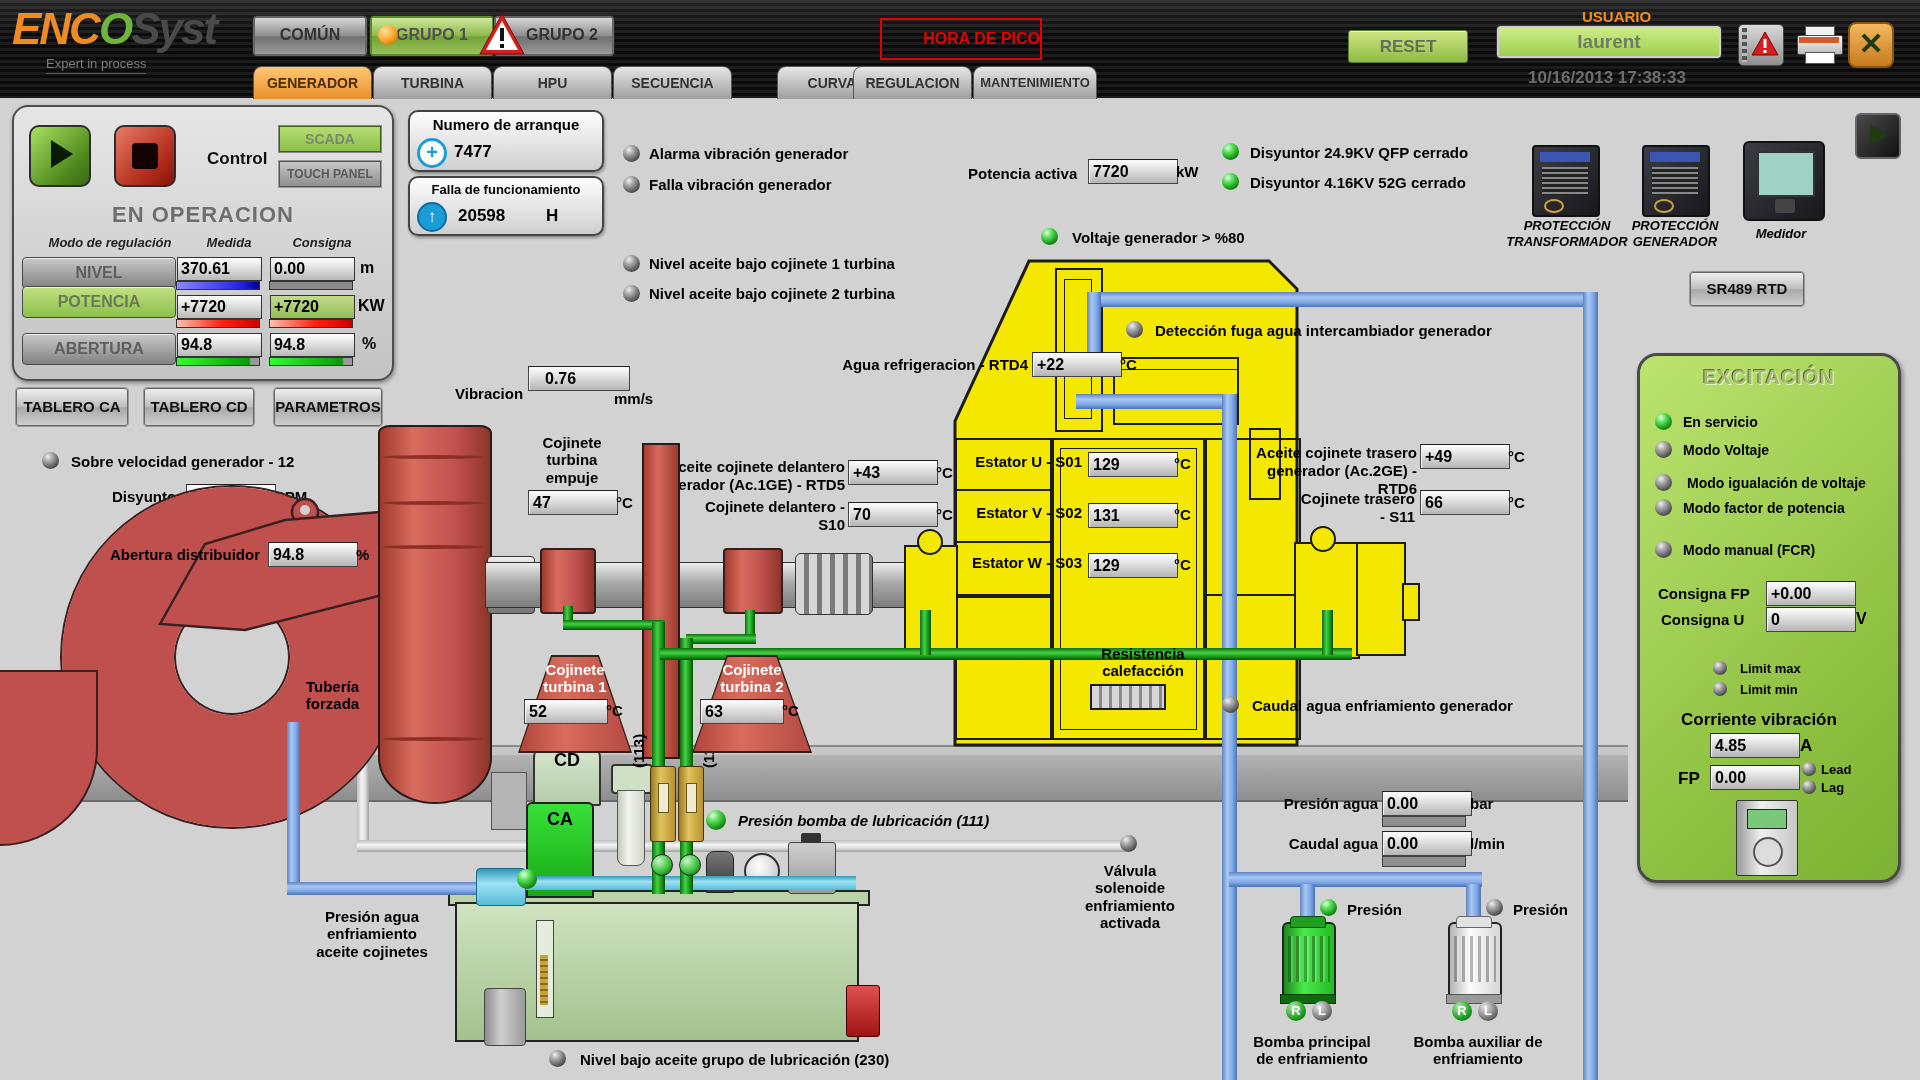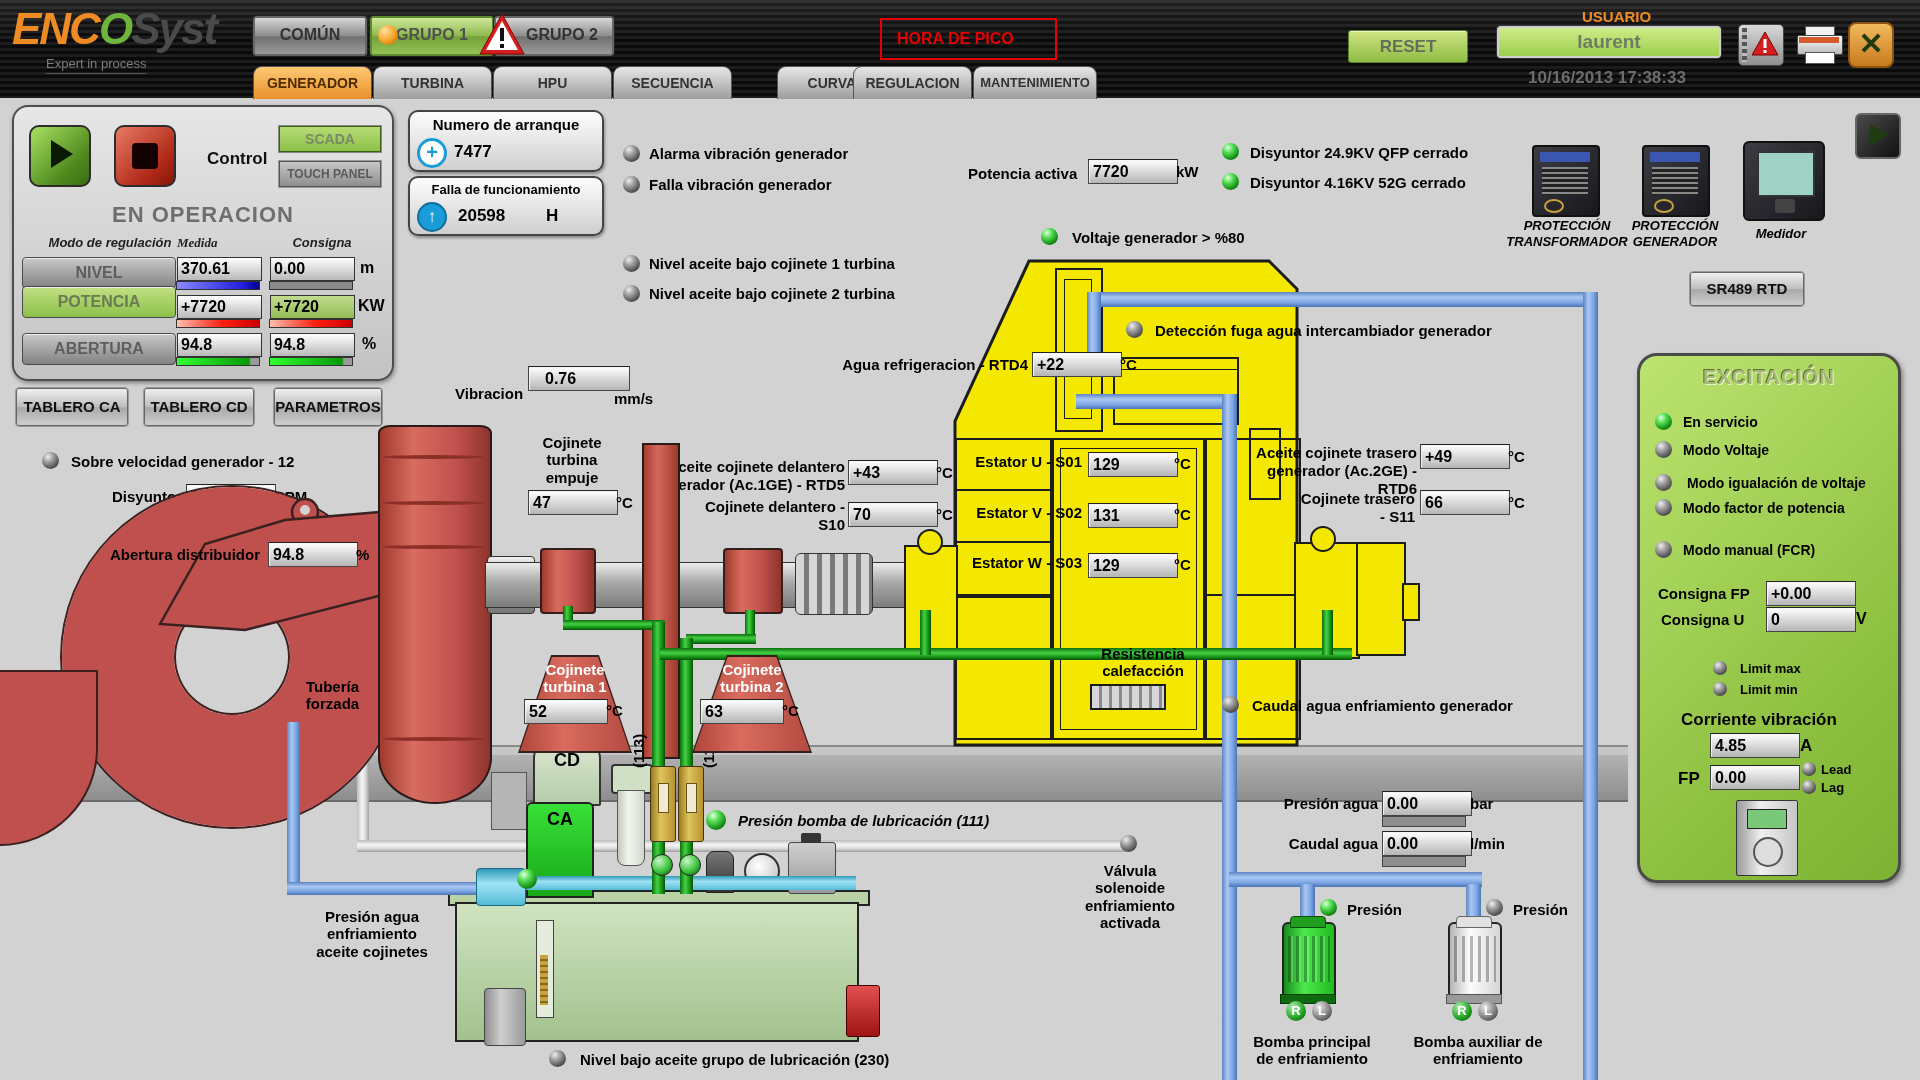--- a/index.html
+++ b/index.html
@@ -22,21 +22,21 @@
     background: linear-gradient(180deg, rgba(255,255,255,.10), rgba(0,0,0,0) 40%),
                 repeating-linear-gradient(180deg,#1c1c1c 0 3px,#0a0a0a 3px 6px); }
   .logo { position:absolute; left:12px; top:4px; font-size:44px; font-weight:bold; font-style:italic; letter-spacing:-2px; }
   .logo .p1 { color:#ef8b25; } .logo .p2 { color:#6fb43c; } .logo .p3 { color:#4a4a4a; }
   .tagline { position:absolute; left:46px; top:56px; color:#7c7c7c; font-size:13px; border-bottom:1px solid #555; padding-bottom:2px;}
   .hbtn { position:absolute; top:16px; height:36px; border-radius:3px; border:2px solid #666; outline:1px solid #222;
           background:linear-gradient(180deg,#d6d6d6,#8d8d8d 50%,#6f6f6f 52%,#9a9a9a);
           color:#333; font-weight:bold; font-size:16px; text-align:center; line-height:34px; }
   .hbtn.green { background:linear-gradient(180deg,#cfe89a,#8db84c 50%,#74a238 52%,#96c258); border-color:#5c8a2e; color:#4f4f4f;}
   .horapico { position:absolute; left:880px; top:18px; width:158px; height:38px; border:2px solid #e60000;
-              color:#e60000; font-weight:bold; font-size:16px; text-align:left; line-height:38px;padding-left:15px; }
+              color:#e60000; font-weight:bold; font-size:16px; text-align:right; line-height:38px; }
   .resetbtn { position:absolute; left:1348px; top:30px; width:118px; height:31px; border-radius:3px;
               background:linear-gradient(180deg,#cfe482,#8fbc44); border:1px solid #57802a;
               color:#61705a; font-weight:bold; font-size:17px; text-align:center; line-height:31px;
               box-shadow: inset 0 1px 0 #eaf6c8; }
   .userfield { position:absolute; left:1497px; top:26px; width:220px; height:28px; border-radius:3px;
                background:linear-gradient(180deg,#cdeb87,#9ecf4e); border:2px solid #cfcfcf; outline:1px solid #333;
                color:#6e7d62; font-weight:bold; font-size:19px; text-align:center; line-height:28px; }
   .tab { position:absolute; top:66px; height:32px; width:117px; border:1px solid #555; border-bottom:none;
          border-radius:9px 9px 0 0; background:linear-gradient(180deg,#e6e6e6,#9e9e9e);
          color:#333; font-weight:bold; font-size:14px; text-align:center; line-height:32px; }
@@ -290,21 +290,21 @@
       <span style="position:absolute;left:20px;top:13px;border-left:22px solid #0a1a04;border-top:14px solid transparent;border-bottom:14px solid transparent;"></span>
     </div>
     <div class="abs" style="left:100px;top:18px;width:58px;height:58px;border-radius:10px;border:2px solid #2d2d2d;background:linear-gradient(135deg,#e87a64,#b02a18 70%,#841606);">
       <span style="position:absolute;left:16px;top:16px;width:26px;height:26px;background:#140202;border-radius:4px;"></span>
     </div>
     <div class="abs" style="left:193px;top:42px;font-weight:bold;font-size:17px;color:#111;">Control</div>
     <div class="abs" style="left:265px;top:19px;width:100px;height:24px;border:1px solid #3d6016;outline:1px solid #888;background:linear-gradient(180deg,#b6dc74,#8cc04a);color:#7b8a66;font-weight:bold;font-size:14px;text-align:center;line-height:24px;">SCADA</div>
     <div class="abs" style="left:265px;top:54px;width:100px;height:24px;border:1px solid #555;outline:1px solid #999;background:linear-gradient(180deg,#c6c6c6,#8e8e8e);color:#5a5a5a;font-weight:bold;font-size:12px;text-align:center;line-height:24px;">TOUCH PANEL</div>
     <div class="abs" style="left:0;top:95px;width:100%;text-align:center;font-weight:bold;font-size:22px;color:#6e6e6e;letter-spacing:1px;">EN OPERACION</div>
     <div class="abs" style="left:20px;top:128px;width:152px;font-style:italic;font-weight:bold;font-size:13px;color:#222;text-align:center;">Modo de regulación</div>
-    <div class="abs" style="left:163px;top:128px;width:104px;font-style:italic;font-weight:bold;font-size:13px;color:#222;font-family:Liberation Serif, serif;">Medida</div>
+    <div class="abs" style="left:163px;top:128px;width:104px;font-style:italic;font-weight:bold;font-size:13px;color:#222;text-align:center;">Medida</div>
     <div class="abs" style="left:256px;top:128px;width:104px;font-style:italic;font-weight:bold;font-size:13px;color:#222;text-align:center;">Consigna</div>
 
     <div class="modebtn" style="left:8px;top:150px;">NIVEL</div>
     <div class="mfield" style="left:163px;top:150px;">370.61</div>
     <div class="mbar" style="left:162px;top:174px;background:linear-gradient(90deg,#8888ff,#2020dd 80%,#000090);"></div>
     <div class="mfield" style="left:256px;top:150px;">0.00</div>
     <div class="mbar" style="left:255px;top:174px;background:#8a8a8a;"></div>
     <div class="abs" style="left:346px;top:152px;font-weight:bold;font-size:16px;">m</div>
 
     <div class="modebtn on" style="left:8px;top:179px;">POTENCIA</div>

